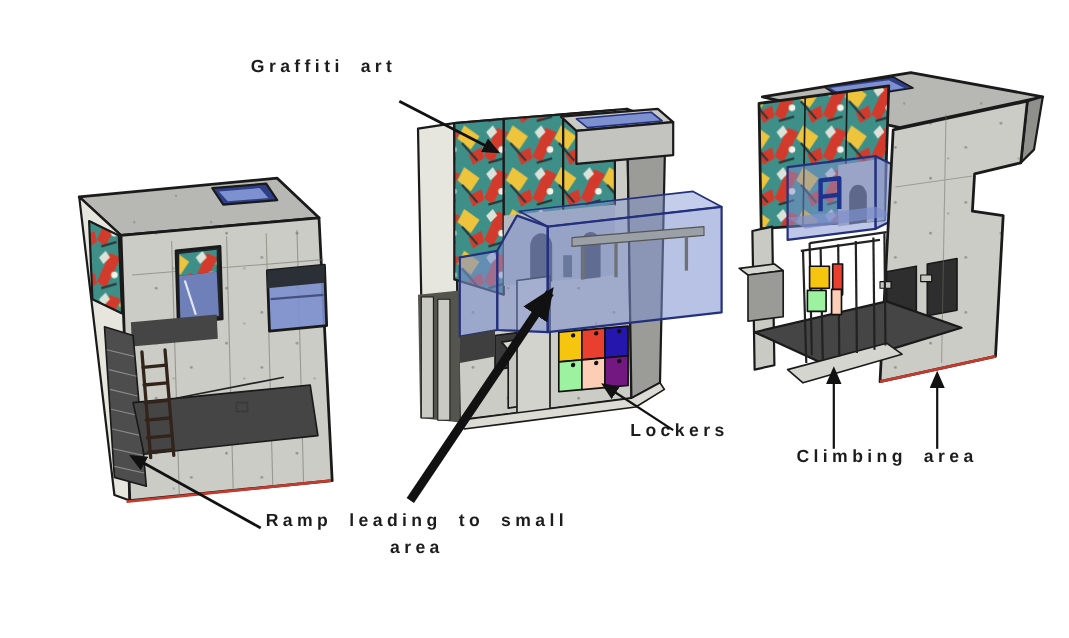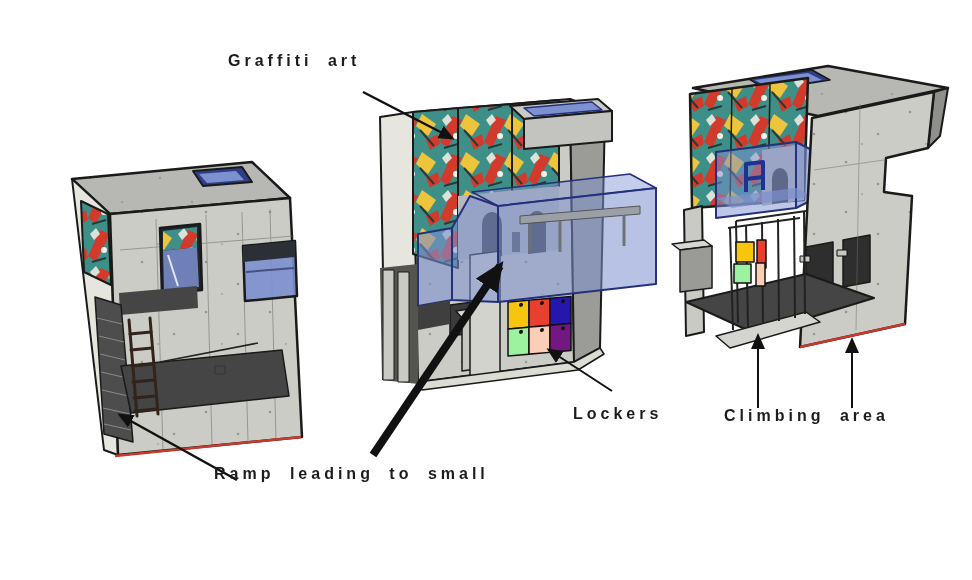--- a/index.html
+++ b/index.html
@@ -1,21 +1,21 @@
 <!DOCTYPE html>
 <html><head>
 <meta charset="utf-8">
 <style>
   html,body{margin:0;padding:0;background:#ffffff;}
   #stage{position:relative;width:972px;height:580px;background:#ffffff;overflow:hidden;
          font-family:"Liberation Sans",sans-serif;}
   #scene{position:absolute;left:0;top:0;}
   .label{position:absolute;font-weight:700;font-size:16px;letter-spacing:4px;word-spacing:7px;
          color:#1c1c1c;white-space:nowrap;}
-  .ramp-label{white-space:normal;text-align:left;line-height:25px;}
+  .ramp-label{white-space:normal;text-align:center;line-height:25px;}
 </style>
 </head>
 <body>
 
 <div id="stage">
 
 <svg id="scene" width="972" height="580" viewBox="0 0 972 580">
   <defs>
     <pattern id="graf" width="44" height="38" patternUnits="userSpaceOnUse">
       <rect width="44" height="38" fill="#3f8f89"></rect>
@@ -235,21 +235,22 @@
     <line x1="612" y1="391" x2="549" y2="350" stroke-width="2" marker-end="url(#ah)"></line>
     <line x1="237" y1="480" x2="120" y2="415" stroke-width="2.5" marker-end="url(#ah)"></line>
     <line x1="373" y1="455" x2="500" y2="266" stroke-width="8" marker-end="url(#ahBig)"></line>
     <line x1="758" y1="408" x2="758" y2="336" stroke-width="2" marker-end="url(#ah)"></line>
     <line x1="852" y1="408" x2="852" y2="340" stroke-width="2" marker-end="url(#ah)"></line>
   </g>
 </svg>
 
 <div class="label" style="left:228px;top:52px;">Graffiti art</div>
 
-<div class="label" style="left:573px;top:405px;">Lockers</div>
+<div class="label" style="left:573px;top:383px;">Lockers</div>
 
 <div class="label" style="left:724px;top:407px;">Climbing area</div>
 
 <div class="label ramp-label" style="left:214px;top:461px;width:330px;">
   <div>Ramp leading to small</div>
+  <div>area</div>
 </div>
 
 </div>
 
 </body></html>

